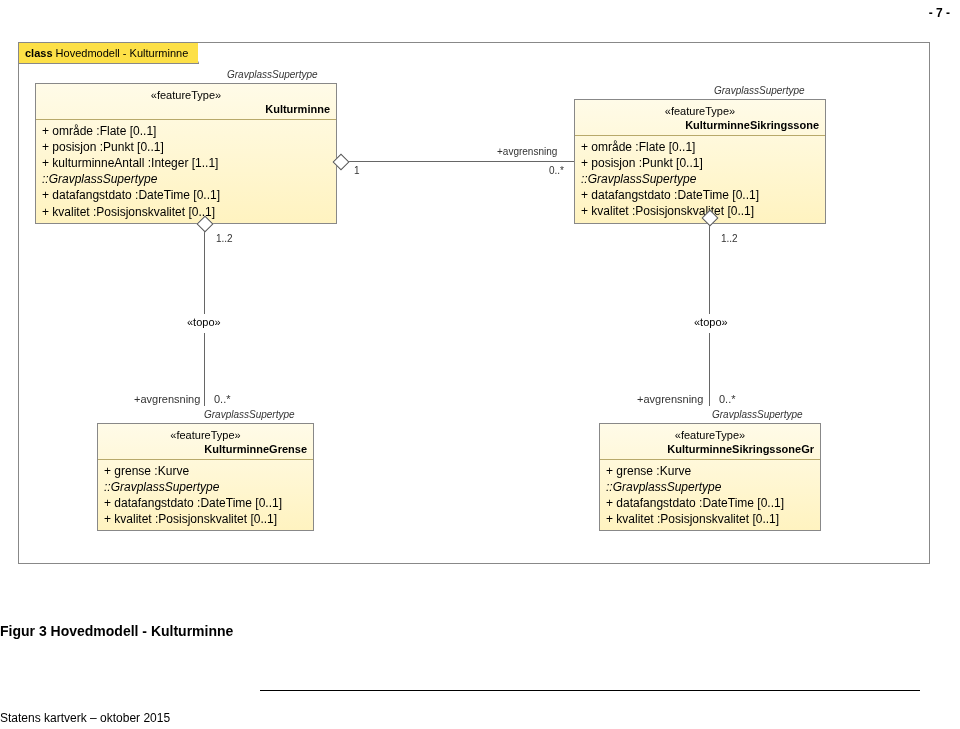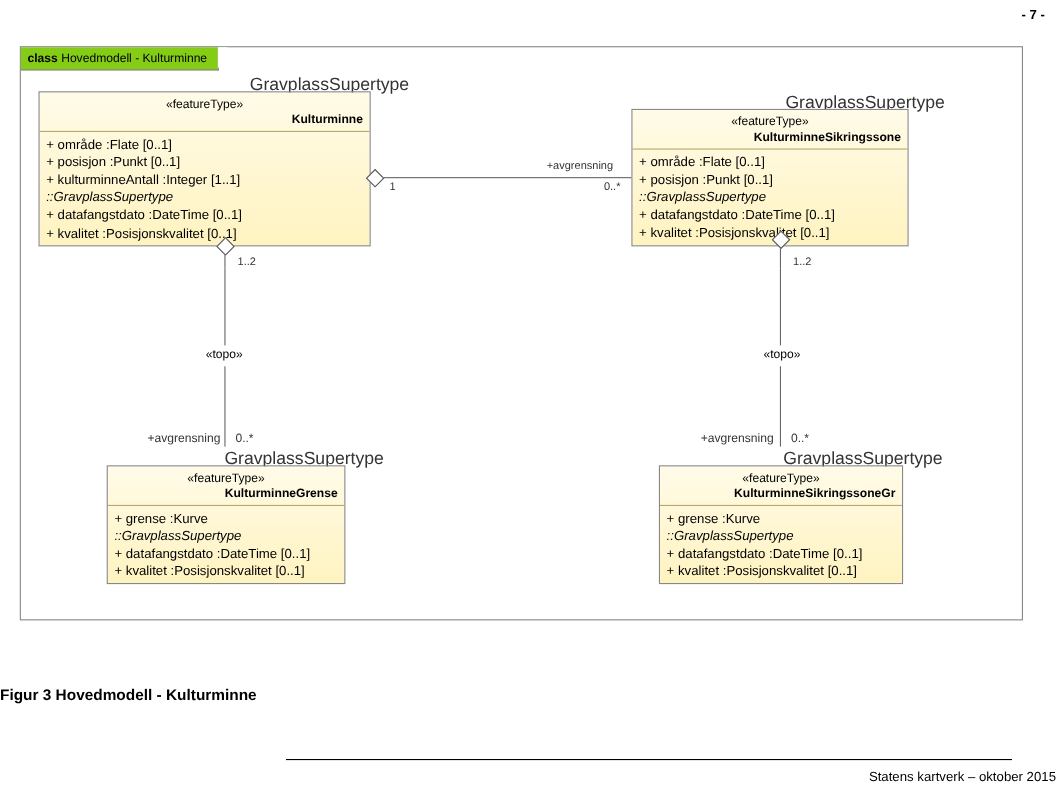--- a/index.html
+++ b/index.html
@@ -25,22 +25,22 @@
     position: absolute;
     left: 260px;
     right: 40px;
     bottom: 38px;
     border-top: 1px solid #000;
   }
   .footer-text {
     position: absolute;
     left: 0;
     right: 0;
-    bottom: 16px;
-    text-align: right;
+    bottom: 4px;
+    text-align: left;
     font-size: 12px;
   }
   .caption {
     position: absolute;
     left: 0;
     right: 0;
     bottom: 90px;
     text-align: left;
     font-weight: bold;
     font-size: 14px;
@@ -57,21 +57,21 @@
   .frame-tab {
     position: absolute;
     left: 0;
     top: 0;
     height: 18px;
     padding: 1px 10px 1px 6px;
     border-right: 1px solid #888;
     border-bottom: 1px solid #888;
     font-size: 11px;
     line-height: 18px;
-    background: #84cc16;
+    background: #fde047;
   }
   .frame-tab::after{
     content:"";
     position:absolute;
     right:-9px;
     top:0;
     width:0;height:0;
     border-top:20px solid #fff;
     border-right:9px solid transparent;
   }
@@ -84,21 +84,22 @@
   }
   .classbox .hdr {
     text-align: center;
     padding: 4px 6px 2px;
     border-bottom: 1px solid #b8a96a;
     font-size: 11px;
     line-height: 1.3;
   }
   .superlabel {
     position: absolute;
-    font-size: 16px;
+    font-style: italic;
+    font-size: 10px;
     color: #333;
   }
   .stereo { }
   .cname { font-weight: bold; text-align: right; }
   .compartment {
     padding: 3px 6px;
     font-size: 12px;
     line-height: 1.35;
   }
   .attr { white-space: nowrap; }

